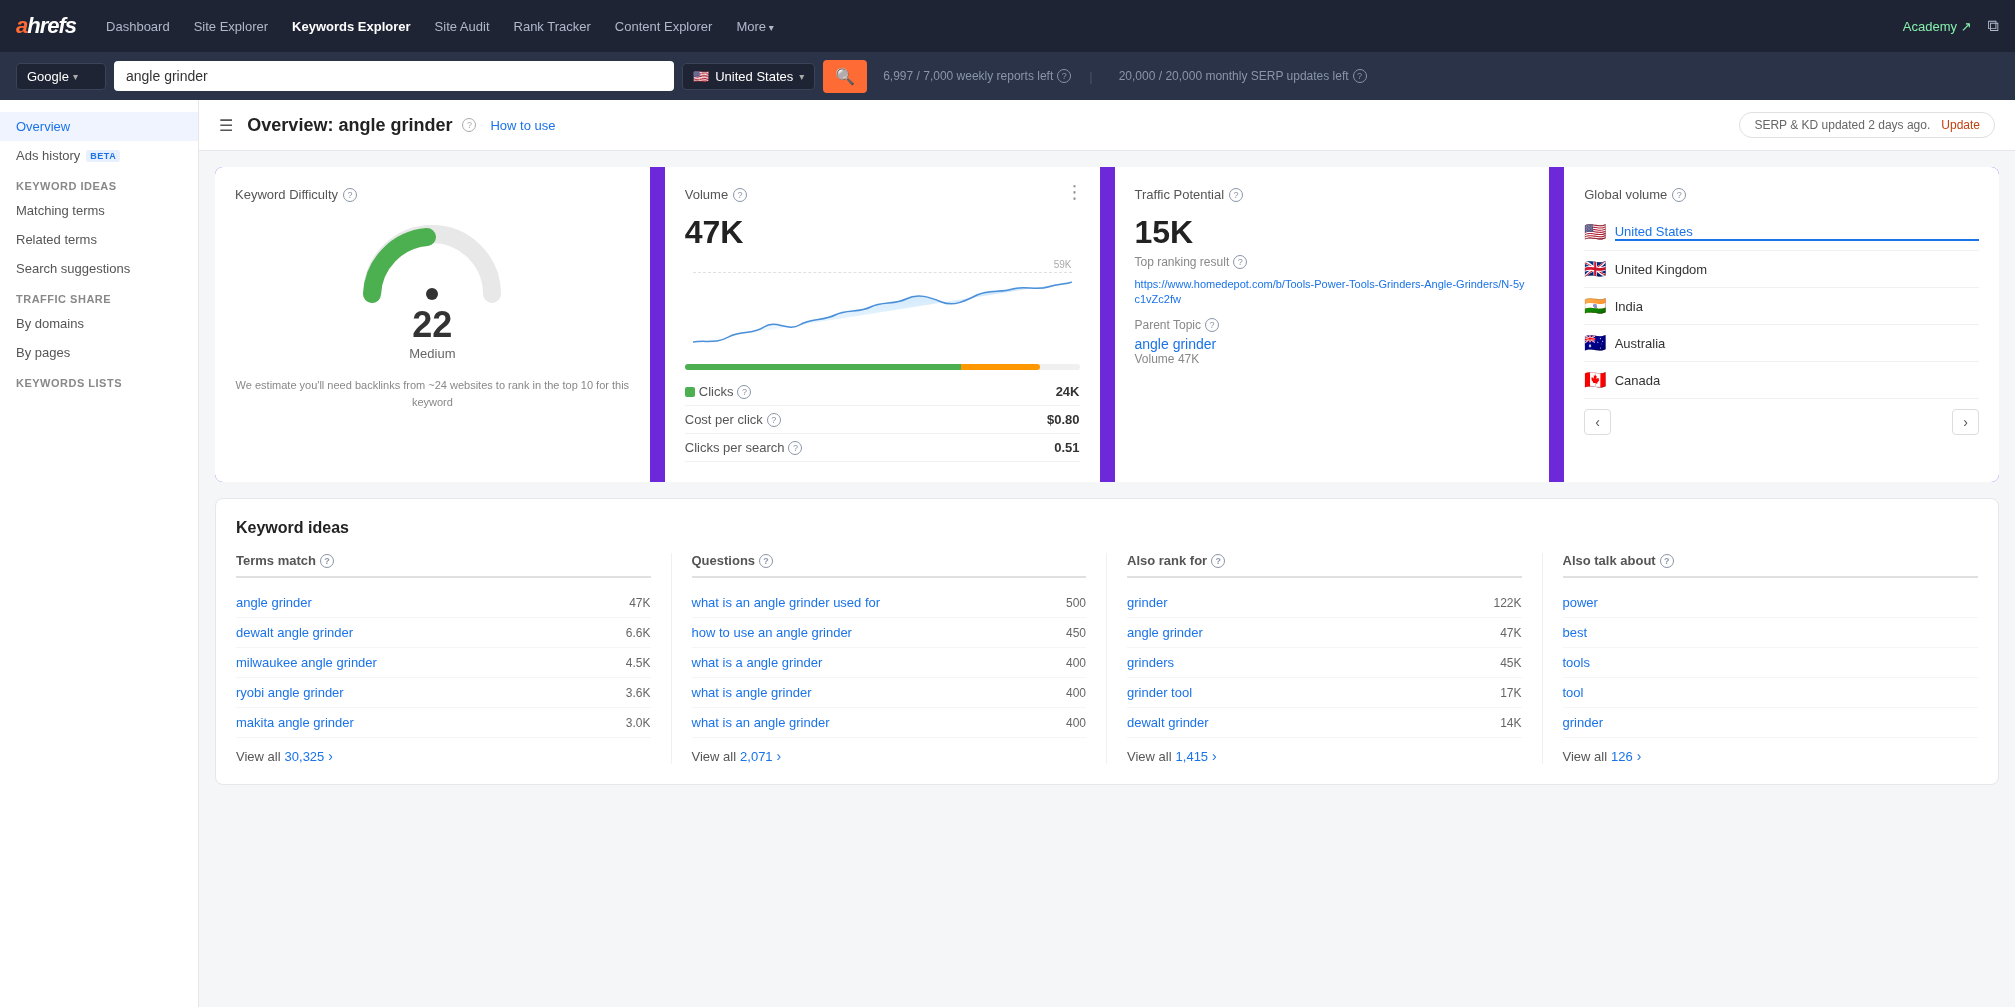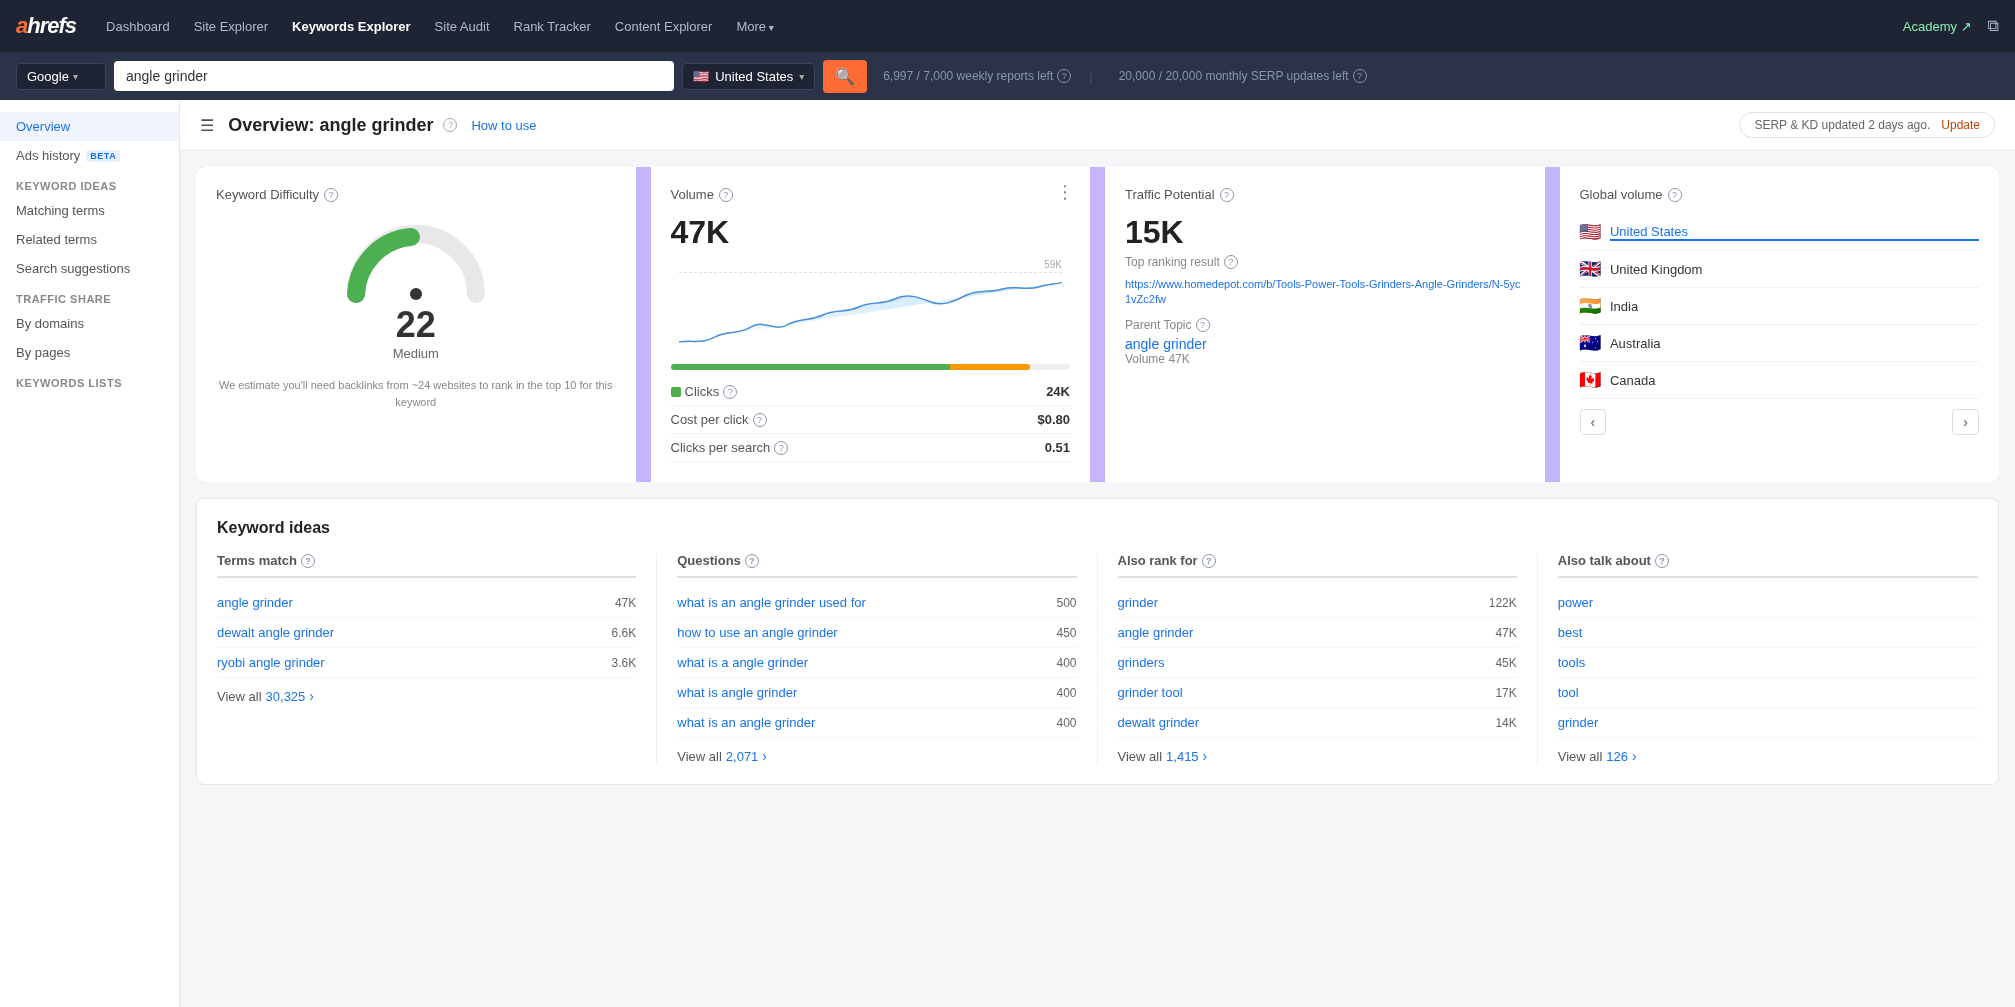--- a/index.html
+++ b/index.html
@@ -124,21 +124,21 @@
 
     
     .main-layout {
       display: flex;
       height: calc(100vh - 100px);
       overflow: hidden;
     }
 
     
     .sidebar {
-      width: 180px;
+      width: 199px;
       background: #fff;
       border-right: 1px solid #e5e7eb;
       padding: 12px 0;
       flex-shrink: 0;
       overflow-y: auto;
     }
     .sidebar-item {
       padding: 7px 16px;
       cursor: pointer;
       color: #555;
@@ -205,21 +205,21 @@
       align-items: center;
       gap: 11px;
     }
     .update-link { color: #c2410c; cursor: pointer; font-weight: 500; }
 
     
     .metrics-grid {
       display: grid;
       grid-template-columns: 1fr 1fr 1fr 1fr;
       gap: 15px;
-      background: #c4b5fd;
+      background: #6d28d9;
       margin: 16px;
       border-radius: 8px;
       overflow: hidden;
     }
     .metric-card {
       background: #fff;
       padding: 20px;
       min-height: 300px;
     }
     .metric-title {
@@ -615,22 +615,30 @@
           </div>
           <div class="ideas-row">
             <a class="ideas-kw">angle grinder</a>
             <span class="ideas-vol">47K</span>
           </div>
           <div class="ideas-row">
             <a class="ideas-kw">dewalt angle grinder</a>
             <span class="ideas-vol">6.6K</span>
           </div>
           <div class="ideas-row">
+            <a class="ideas-kw">milwaukee angle grinder</a>
+            <span class="ideas-vol">4.5K</span>
+          </div>
+          <div class="ideas-row">
             <a class="ideas-kw">ryobi angle grinder</a>
             <span class="ideas-vol">3.6K</span>
+          </div>
+          <div class="ideas-row">
+            <a class="ideas-kw">makita angle grinder</a>
+            <span class="ideas-vol">3.0K</span>
           </div>
           <div class="view-all-row">
             <span>View all</span>
             <span class="view-all-count">30,325</span>
             <span class="chevron-right">›</span>
           </div>
         </div>
 
         <div class="ideas-col" style="padding-left:20px;">
           <div class="ideas-col-header">

